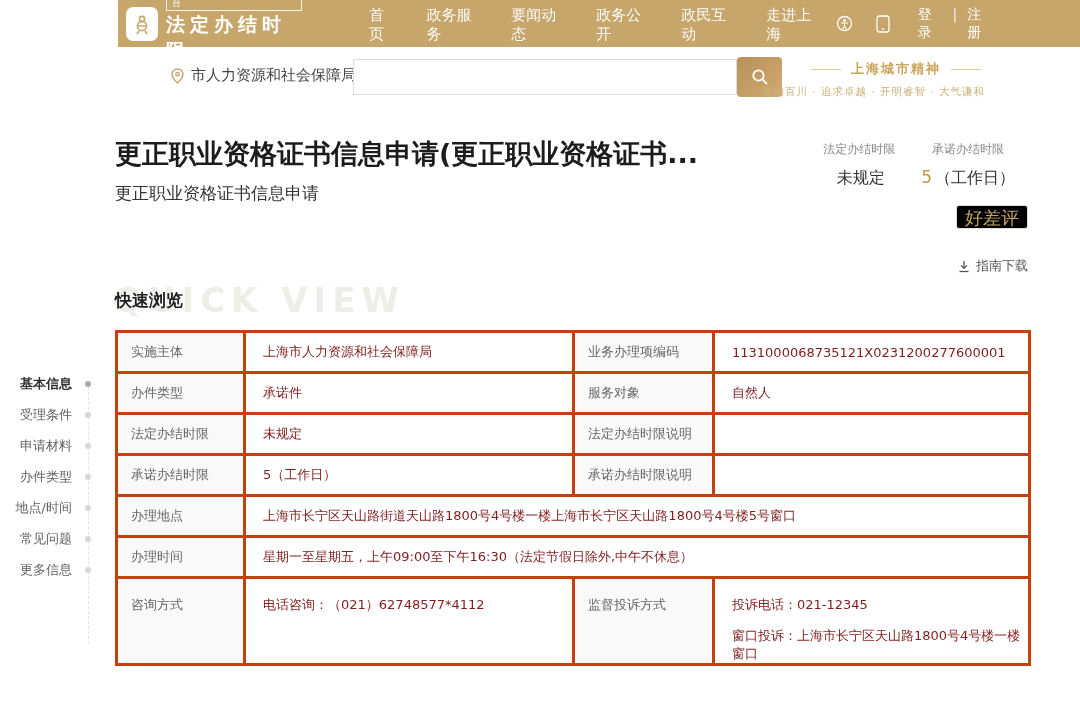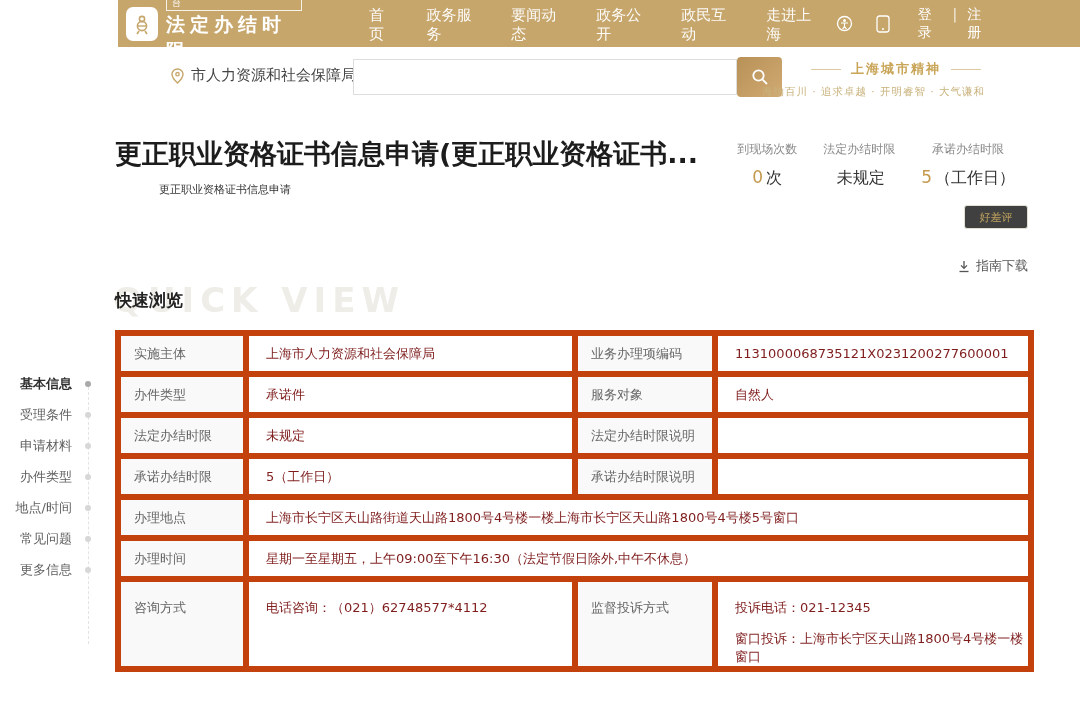--- a/index.html
+++ b/index.html
@@ -41,29 +41,29 @@
     display:flex; align-items:center; justify-content:center; cursor:pointer; }
   .spirit { position:absolute; right:50px; top:3px; width:268px; text-align:left; }
   .spirit-title { display:flex; align-items:center; justify-content:center; }
   .spirit-title .line { width:30px; height:1px; background:#ddcb9f; }
   .spirit-title .txt { margin:0 10px; font-size:13px; font-weight:bold; color:#c9a558; letter-spacing:2px; }
   .spirit-slogan { margin-top:7px; font-size:10.5px; color:#c9b27c; letter-spacing:1px; }
 
   
   .svc-title { position:absolute; left:115px; top:136px; width:600px; font-size:27px;
     font-weight:bold; color:#1c1c1c; white-space:nowrap; }
-  .svc-subtitle { position:absolute; left:115px; top:182px; font-size:11px; color:#333;margin-left:44px; }
+  .svc-subtitle { position:absolute; left:115px; top:182px; font-size:17px; color:#333; }
   .stats { position:absolute; top:141px; right:52px; display:flex; }
   .stat { text-align:center; padding:0 13px; }
   .stat-label { font-size:12px; color:#8a8a8a; }
   .stat-value { margin-top:9px; font-size:16px; color:#333; }
   .stat-num { color:#c49a4e; font-size:17px; margin-right:3px; }
-  .rating-btn { position:absolute; top:205px; right:52px; width:64px; height:24px;
-    background:#404040; border:1px solid #e3e0d6; border-radius:3px; color:#bfa25e;
-    font-size:11px; cursor:pointer; }
+  .rating-btn { position:absolute; top:205px; right:52px; width:72px; height:24px;
+    background:#000000; border:1px solid #e3e0d6; border-radius:3px; color:#bfa25e;
+    font-size:18px; cursor:pointer; }
   .guide-dl { position:absolute; top:257px; right:52px; display:flex; align-items:center;
     font-size:13px; color:#555; cursor:pointer; }
   .guide-dl svg { margin-right:6px; }
 
   
   .qv-watermark { position:absolute; left:113px; top:280px; font-size:34px; font-weight:bold;
     letter-spacing:6px; color:#efede8; z-index:0; }
   .qv-heading { position:absolute; left:115px; top:289px; font-size:17px; font-weight:bold;
     color:#222; z-index:1; }
 
@@ -73,21 +73,21 @@
   .side-item { position:relative; height:31px; line-height:31px; text-align:right;
     padding-right:27px; font-size:13px; color:#5f5f5f; cursor:pointer; }
   .side-item .dot { position:absolute; right:8px; top:13px; width:6px; height:6px;
     border-radius:50%; background:#d7d7d7; }
   .side-item.active { color:#2f2f2f; font-weight:bold; }
   .side-item.active .dot { background:#a9a9a9; }
 
   
   .qtable { position:absolute; left:115px; top:330px; width:913px; border-collapse:collapse;
     table-layout:fixed; font-size:13px; z-index:1; background:#fff; }
-  .qtable td { border:6px solid #c2410c; height:41px; vertical-align:middle; }
+  .qtable td { border:3px solid #c2410c; height:41px; vertical-align:middle; }
   .qtable td.lbl { background:#f9f9f9; color:#666; padding-left:13px; }
   .qtable td.val { color:#7f1d1d; padding-left:17px; }
   .qtable tr.tall td { height:78px; vertical-align:top; padding-top:17px; }
   .qtable tr.tall td .ln + .ln { margin-top:13px; }
 
   svg { display:block; }
 </style>
 </head>
 <body>
 
@@ -164,26 +164,20 @@
       </div>
       <div class="spirit-slogan">海纳百川 · 追求卓越 · 开明睿智 · 大气谦和</div>
     </div>
   </div>
 
   <h1 class="svc-title">更正职业资格证书信息申请(更正职业资格证书...</h1>
   <div class="svc-subtitle">更正职业资格证书信息申请</div>
 
   <div class="stats">
     <div class="stat">
-      <div class="stat-label">到现场次数</div>
-      <div class="stat-value">
-        <span class="stat-num">0</span><span>次</span>
-      </div>
-    </div>
-    <div class="stat">
       <div class="stat-label">法定办结时限</div>
       <div class="stat-value">
         <span class="stat-num"></span><span>未规定</span>
       </div>
     </div>
     <div class="stat">
       <div class="stat-label">承诺办结时限</div>
       <div class="stat-value">
         <span class="stat-num">5</span><span>（工作日）</span>
       </div>

